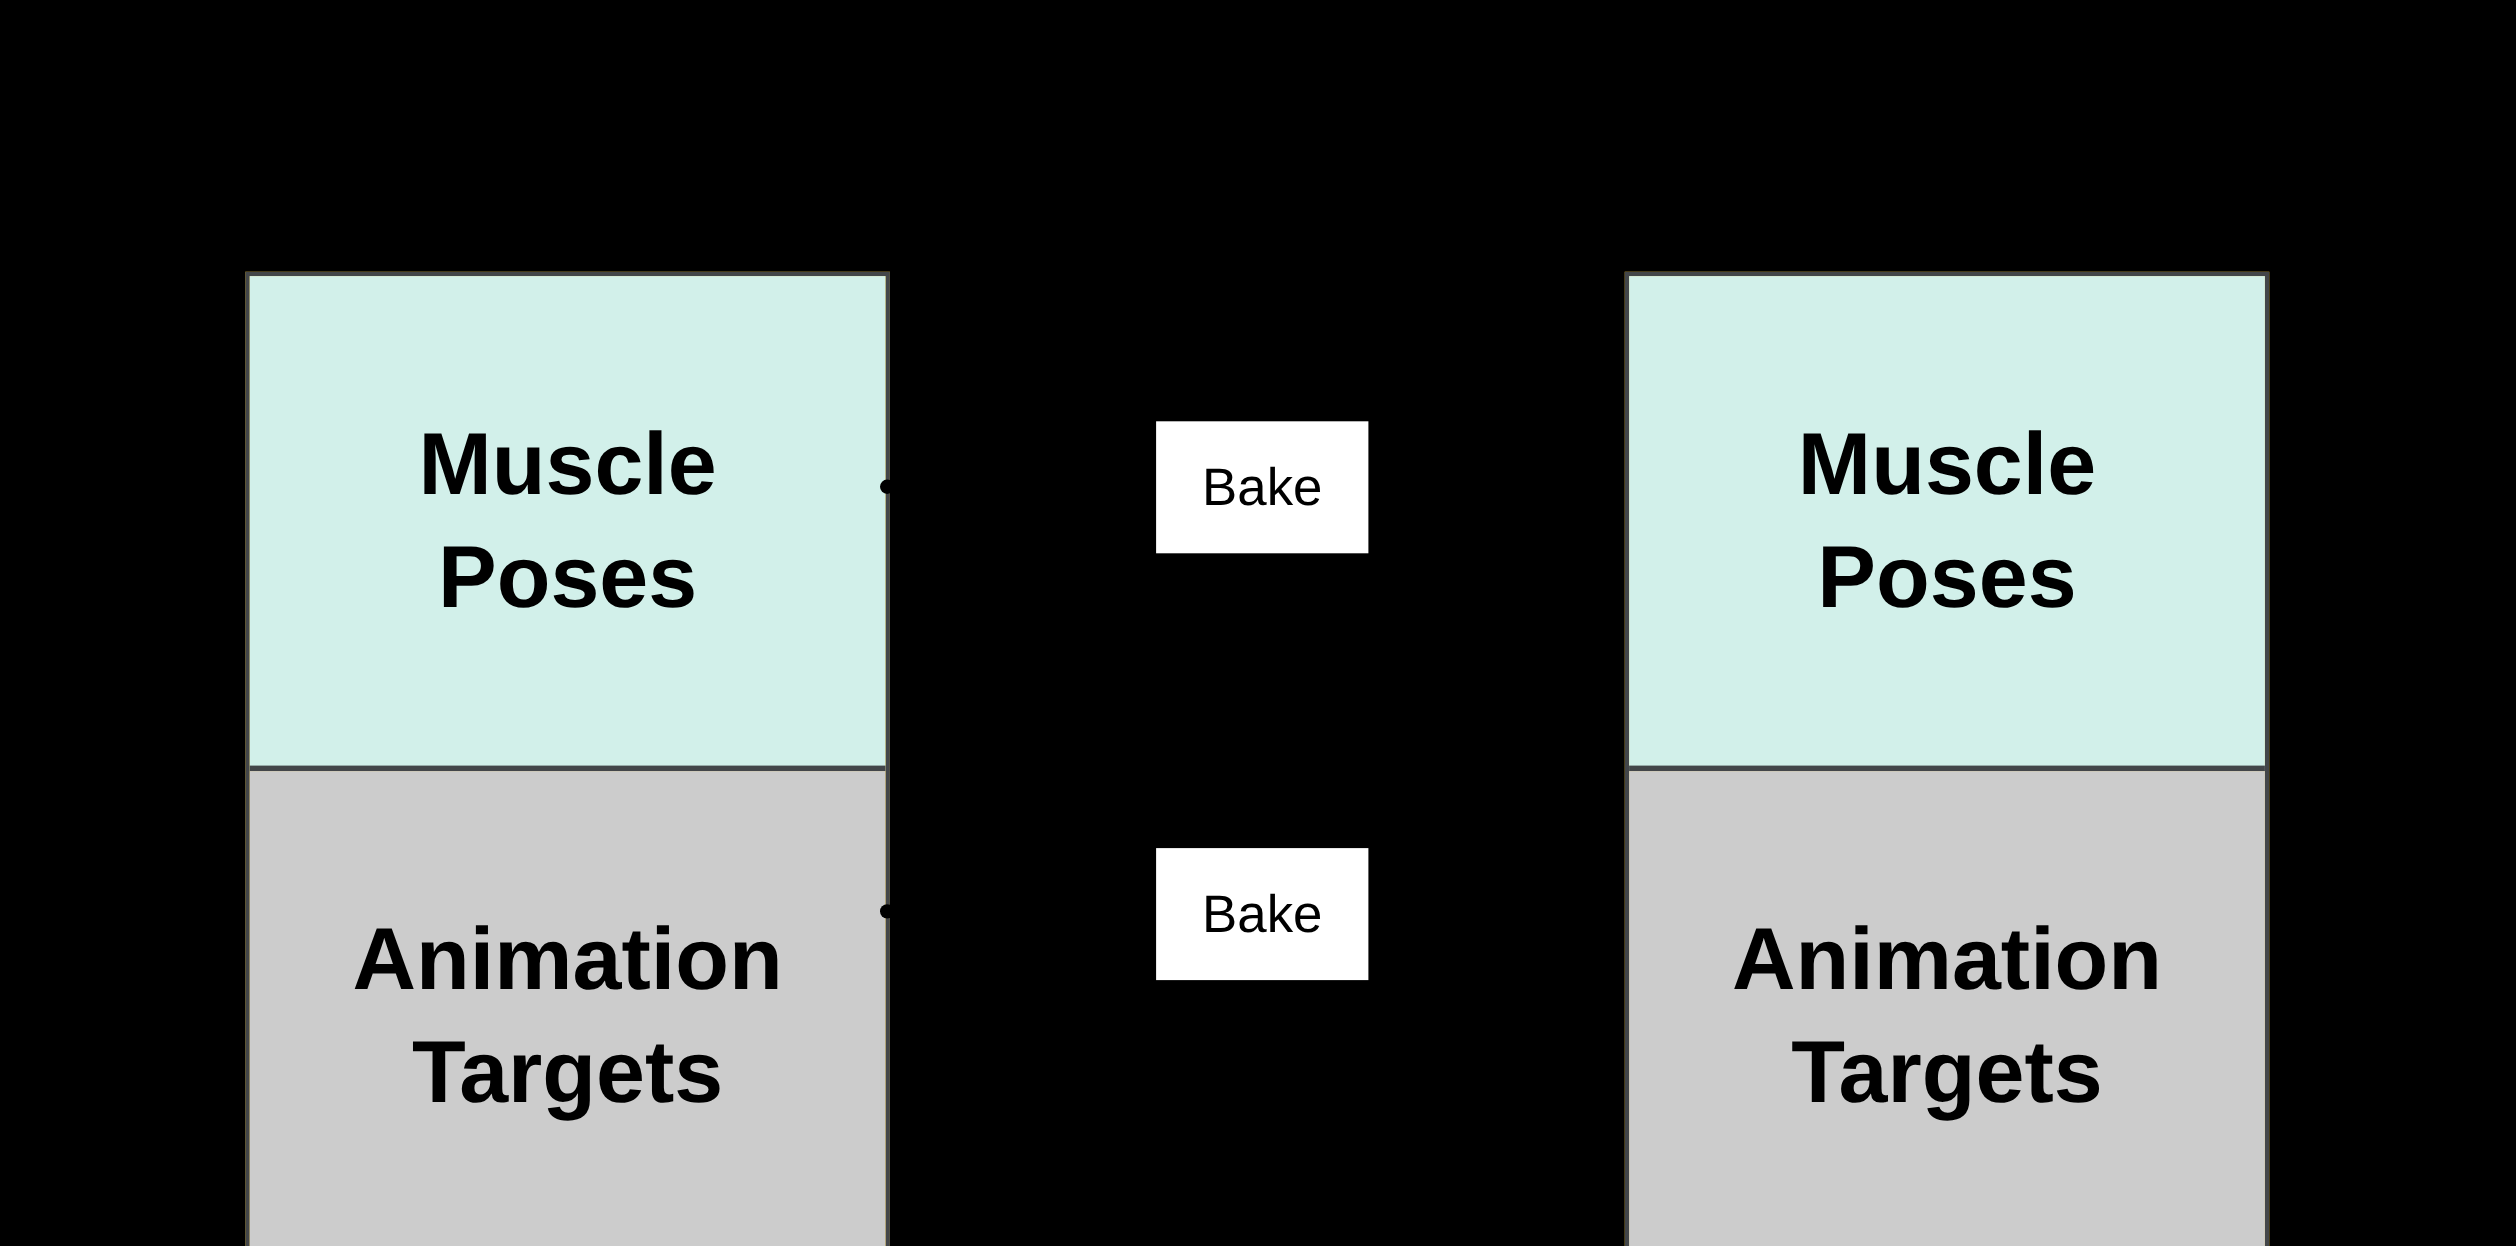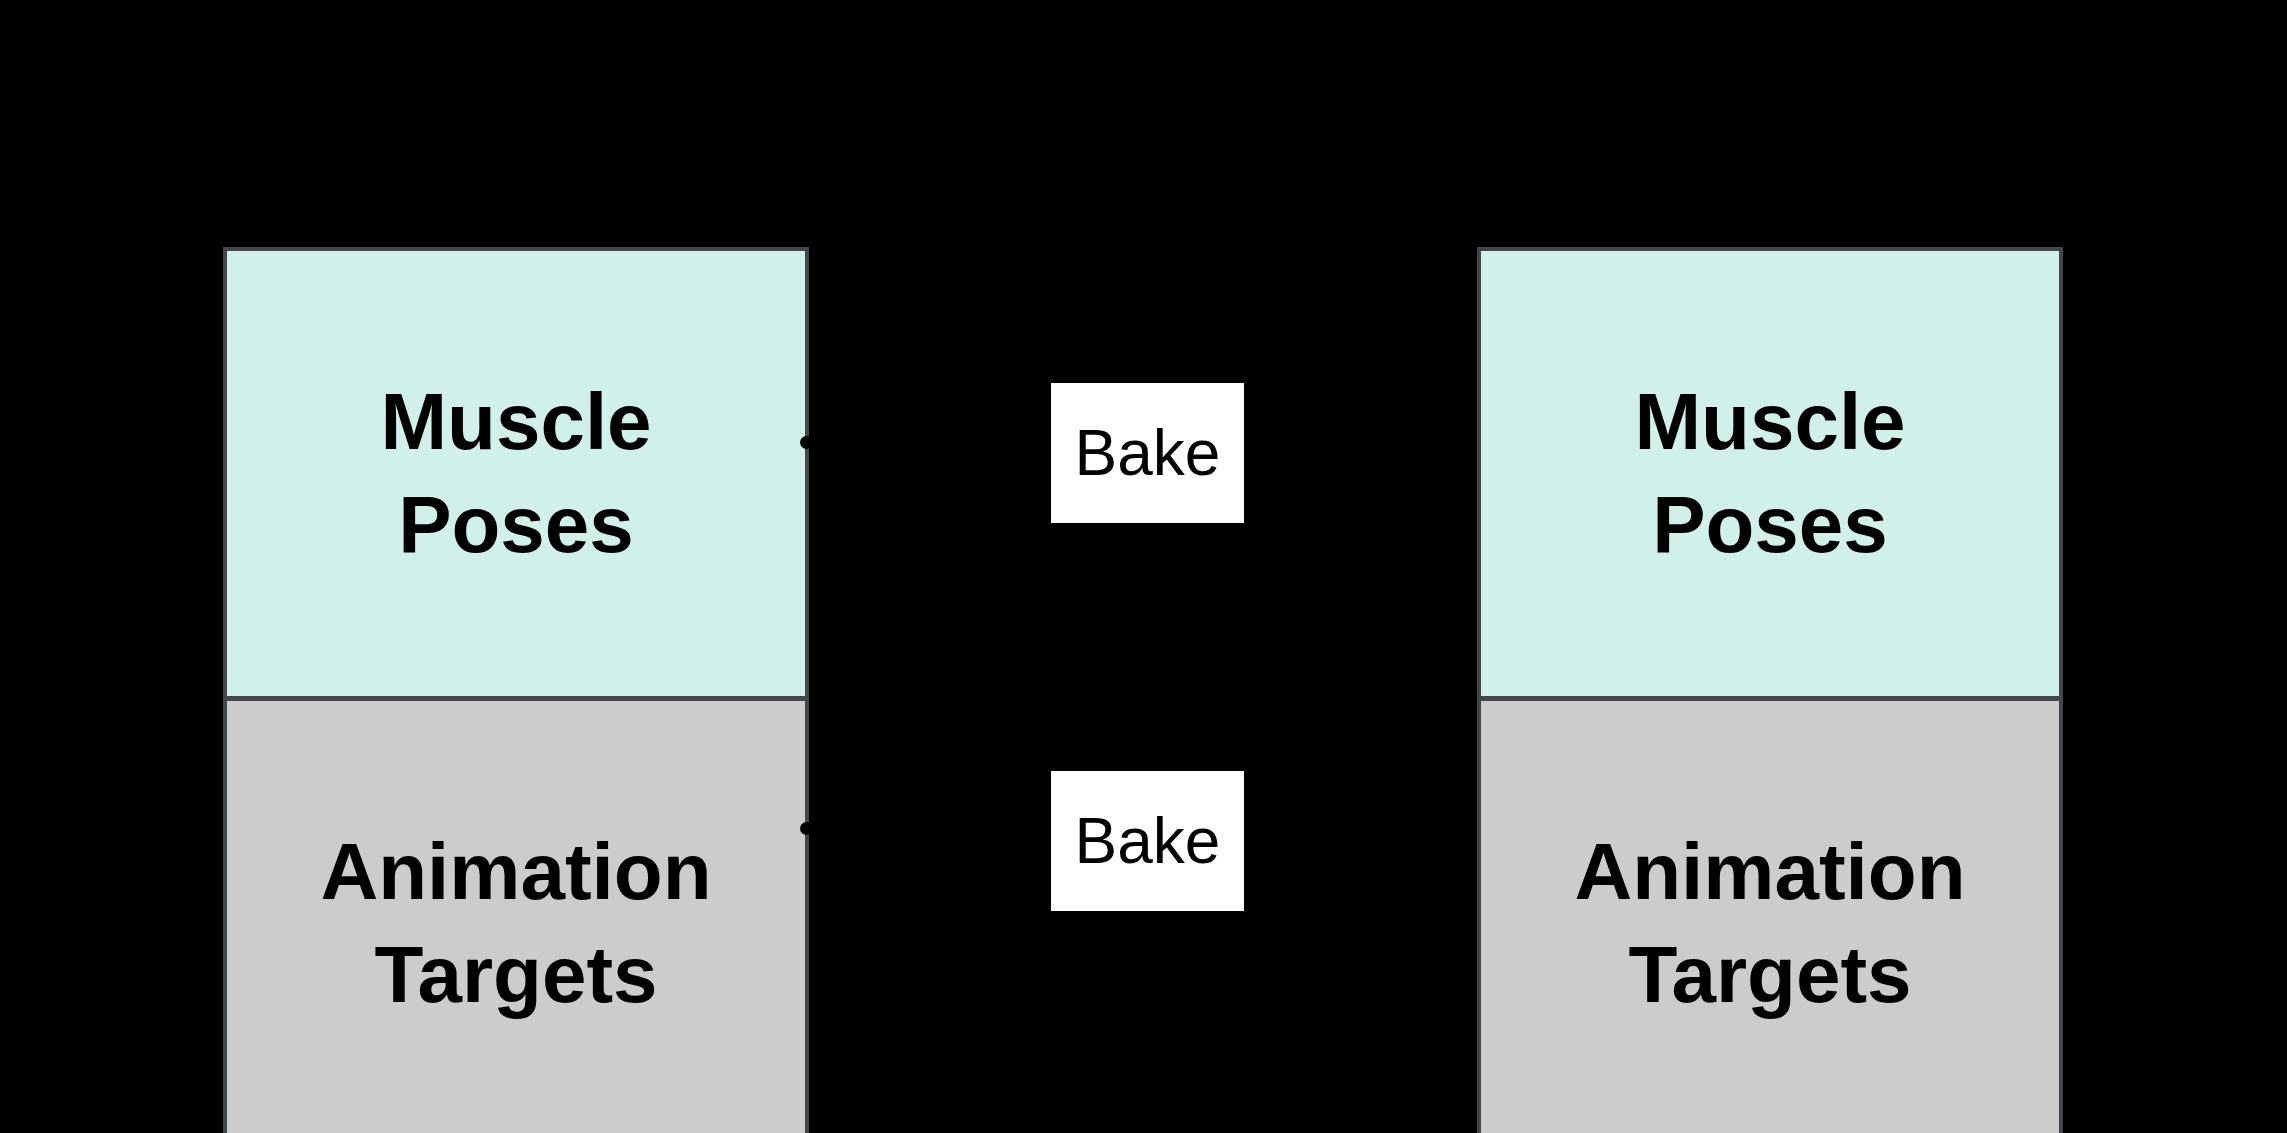--- a/index.html
+++ b/index.html
@@ -43,27 +43,27 @@
     background: #d2f0ea;
     border-bottom: 5px solid #434649;
   }
   .section.targets {
     background: #cccccc;
   }
   .edge-label {
     position: absolute;
     left: 1051px;
     width: 193px;
-    height: 140px;
+    height: 120px;
     background: #ffffff;
     color: #000000;
     display: flex;
     align-items: center;
     justify-content: center;
-    font-size: 64px;
+    font-size: 48px;
     font-weight: normal;
   }
   .edge-label.bake  { top: 383px; }
   .edge-label.drive { top: 771px; }
   .connector-dot {
     position: absolute;
     width: 13px;
     height: 13px;
     border-radius: 50%;
     background: #000000;

